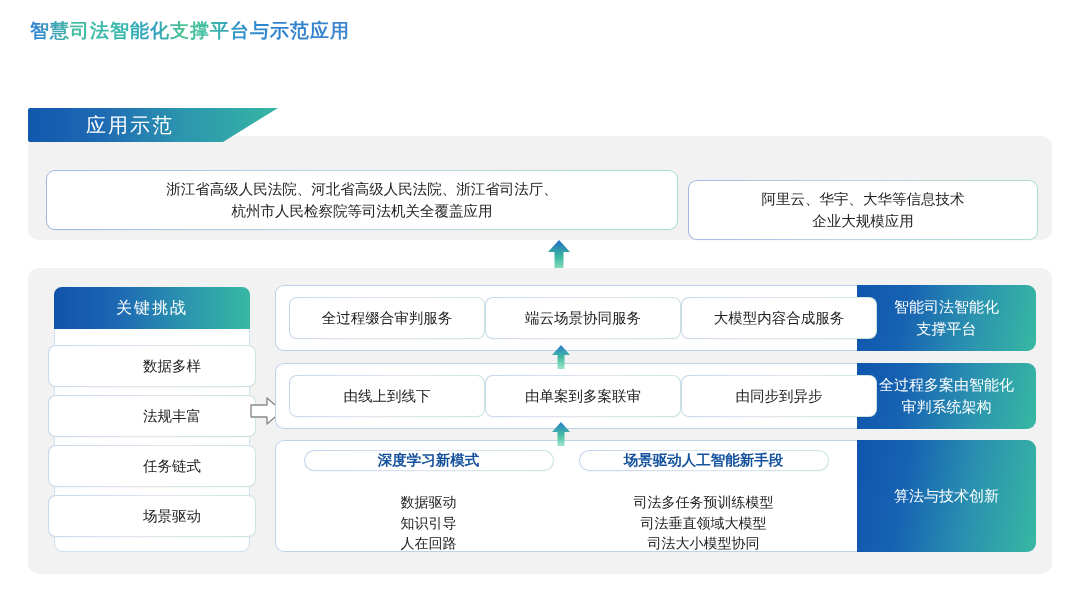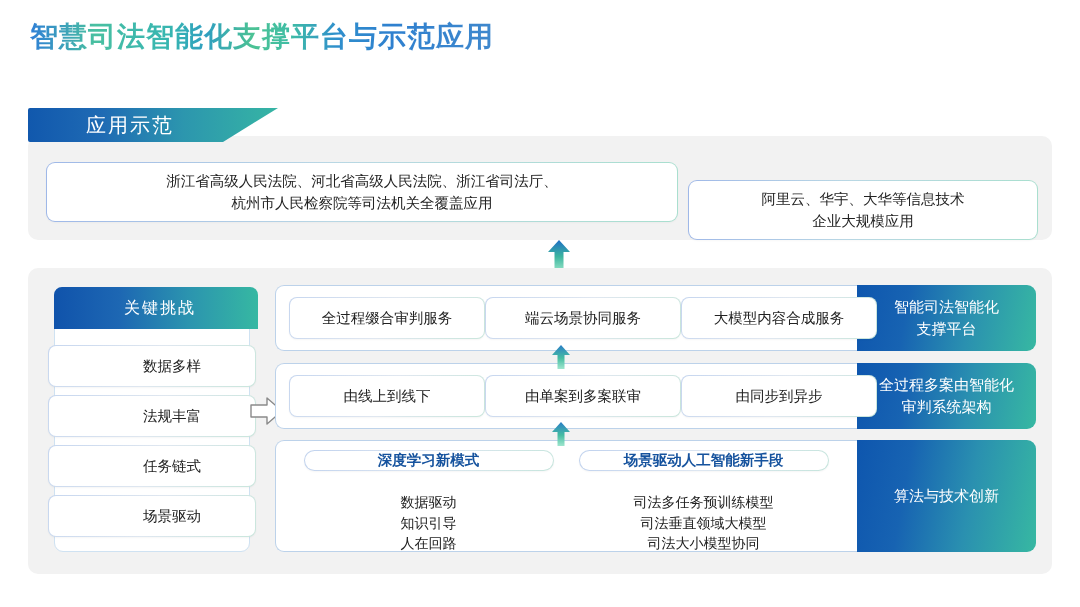--- a/index.html
+++ b/index.html
@@ -7,21 +7,21 @@
     width:1080px;height:607px;
     background:#ffffff;
     font-family:"Liberation Sans","DejaVu Sans",sans-serif;
     overflow:hidden;
     position:relative;
   }
 
   
   .page-title{
     position:absolute;left:30px;top:18px;
-    font-size:28px;font-weight:bold;letter-spacing:1px;
+    font-size:19px;font-weight:bold;letter-spacing:1px;
     background:linear-gradient(90deg,#2f7fd6 0%,#49c0a0 14%,#3fb9ab 22%,#37b6b0 30%,#2f9fc0 38%,#4cc294 48%,#3fbda5 56%,#2f8fcc 66%,#2f80cf 78%,#3f88cd 100%);
     -webkit-background-clip:text;background-clip:text;
     -webkit-text-fill-color:transparent;color:transparent;
     white-space:nowrap;
   }
 
   
   .panel-top{
     position:absolute;left:28px;top:136px;width:1024px;height:104px;
     background:#f2f2f2;border-radius:10px;
@@ -46,21 +46,21 @@
     background:#ffffff;border-radius:9px;
     display:flex;align-items:center;justify-content:center;
     text-align:center;line-height:1.55;
     font-size:14.5px;color:#222;
     border:1px solid transparent;
     background-image:linear-gradient(#fff,#fff),
       linear-gradient(90deg,#9fb8e8 0%,#b9d7e4 45%,#a9dfcf 100%);
     background-origin:border-box;background-clip:padding-box,border-box;
     box-shadow:0 1px 2px rgba(0,0,0,0.03);
   }
-  #appbox-0{left:46px;top:162px;width:630px;height:58px;text-align:center;}
+  #appbox-0{left:46px;top:170px;width:630px;height:58px;text-align:center;}
   #appbox-1{left:688px;top:162px;width:348px;height:58px;margin-top:18px;}
 
   
   .arrow-up-big{
     position:absolute;left:548px;top:240px;width:22px;height:30px;
   }
 
   
   .panel-main{
     position:absolute;left:28px;top:268px;width:1024px;height:306px;
@@ -72,21 +72,21 @@
     position:absolute;left:54px;top:287px;width:196px;height:265px;
     background:#ffffff;border-radius:9px;
     border:1px solid #cfe2f2;
     box-sizing:border-box;
   }
   .challenge-head{
     position:absolute;left:54px;top:287px;width:196px;height:42px;
     background:linear-gradient(90deg,#1053ab 0%,#1d67b3 32%,#2b94af 66%,#36b8a2 100%);
     border-radius:8px 8px 0 0;
     display:flex;align-items:center;justify-content:center;
-    color:#fff;font-size:16px;letter-spacing:2px;padding-left:8px;
+    color:#fff;font-size:16px;letter-spacing:2px;
   }
   .challenge-items{
     position:absolute;left:54px;top:333px;width:196px;height:216px;
     display:flex;flex-direction:column;align-items:center;
     justify-content:flex-start;gap:8px;padding-top:12px;box-sizing:border-box;
   }
   .challenge-item{
     width:166px;height:40px;border-radius:8px;
     background:#ffffff;border:1px solid transparent;
     background-image:linear-gradient(#fff,#fff),

